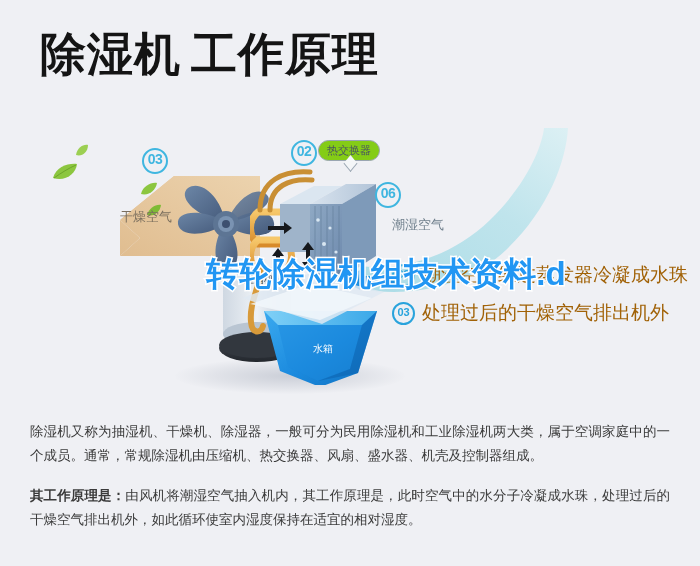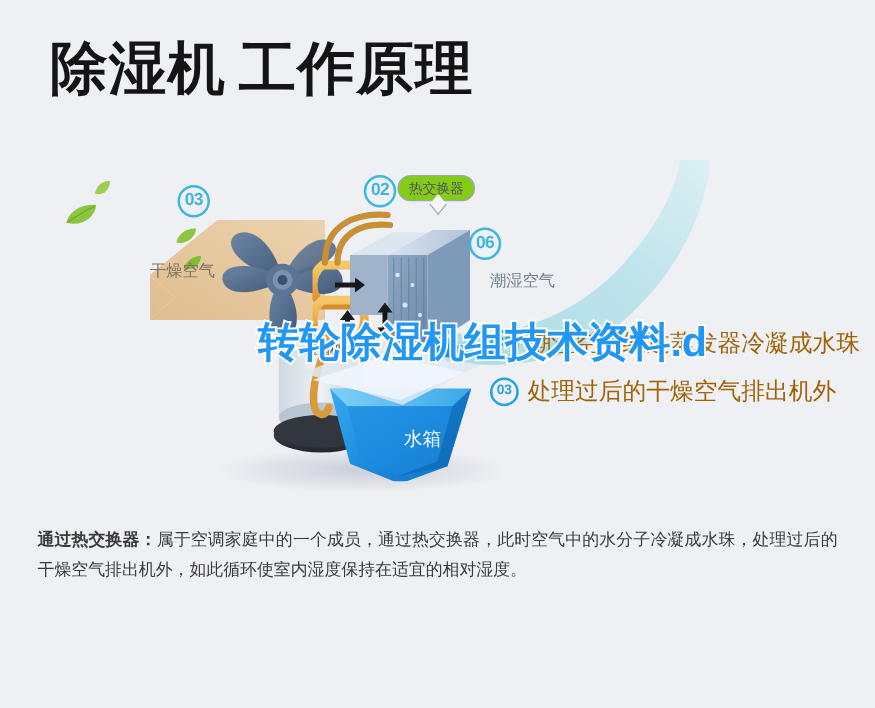--- a/index.html
+++ b/index.html
@@ -125,21 +125,21 @@
 
   .inline-label {
     position: absolute;
     font-size: 13px;
     color: #5b6b78;
     white-space: nowrap;
   }
   .lab-humid { left: 392px; top: 96px; color: #6f7f8c; }
   .lab-dry   { left: 120px; top: 88px; color: #7b6f5e; font-size: 13px; }
   .lab-comp  { left: 244px; top: 153px; font-size: 10px; color: #48545f; font-family: Liberation Serif, serif; }
-  .lab-tank  { left: 323px; top: 222px; font-size: 15px; color: #ffffff; }
+  .lab-tank  { left: 313px; top: 222px; font-size: 10px; color: #ffffff; }
 
   
   .watermark {
     position: absolute;
     left: 0; top: 256px;
     width: 700px;
     text-align: center;
     pointer-events: none;
     margin-left: 36px;
   }
@@ -405,14 +405,15 @@
   </div>
 </div>
 
 <div class="watermark">
   <div class="wm-wrap">
     <span class="wm-line wm-l1">转轮除湿机组技术资料.d</span>
   </div>
 </div>
 
 <div class="copy">
-  <p class="para"><span class="lead">通过热交换器：</span><span>属于空调家庭中的一个成员，通过热交换器，此时空气中的水分子冷凝成水珠，处理过后的干燥空气排出机外，如此循环使室内湿度保持在适宜的相对湿度。</span></p>
+  <p class="para">除湿机又称为抽湿机、干燥机、除湿器，一般可分为民用除湿机和工业除湿机两大类，属于空调家庭中的一个成员。通常，常规除湿机由压缩机、热交换器、风扇、盛水器、机壳及控制器组成。</p>
+  <p class="para"><span class="lead">其工作原理是：</span><span>由风机将潮湿空气抽入机内，其工作原理是，此时空气中的水分子冷凝成水珠，处理过后的干燥空气排出机外，如此循环使室内湿度保持在适宜的相对湿度。</span></p>
 </div>
 
 </body></html>

